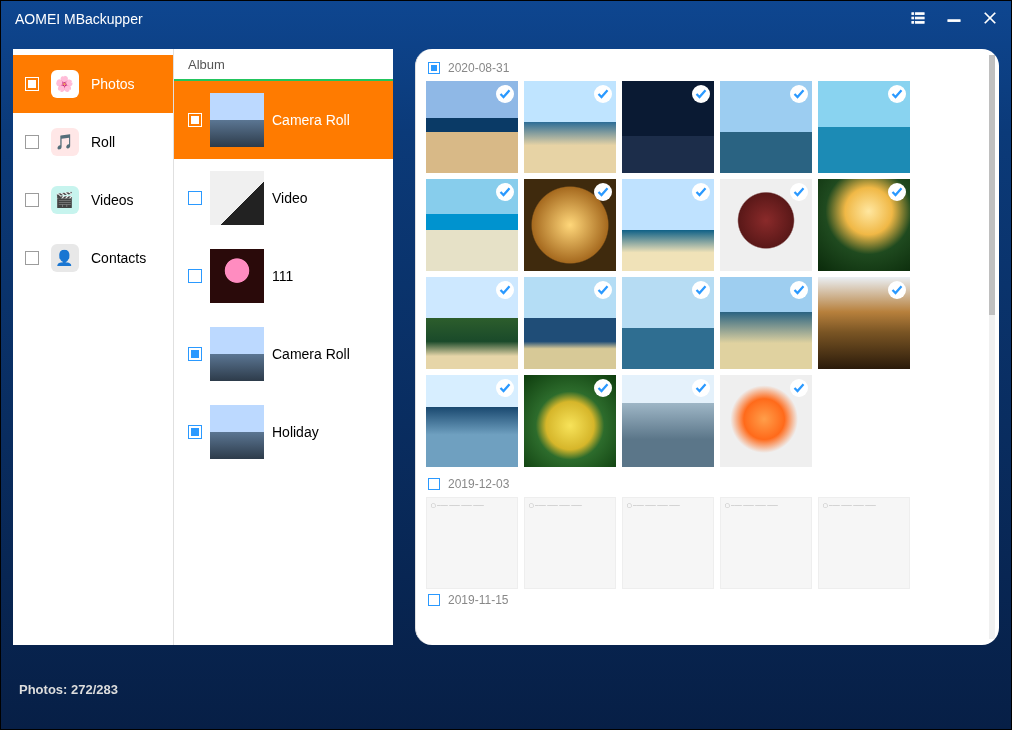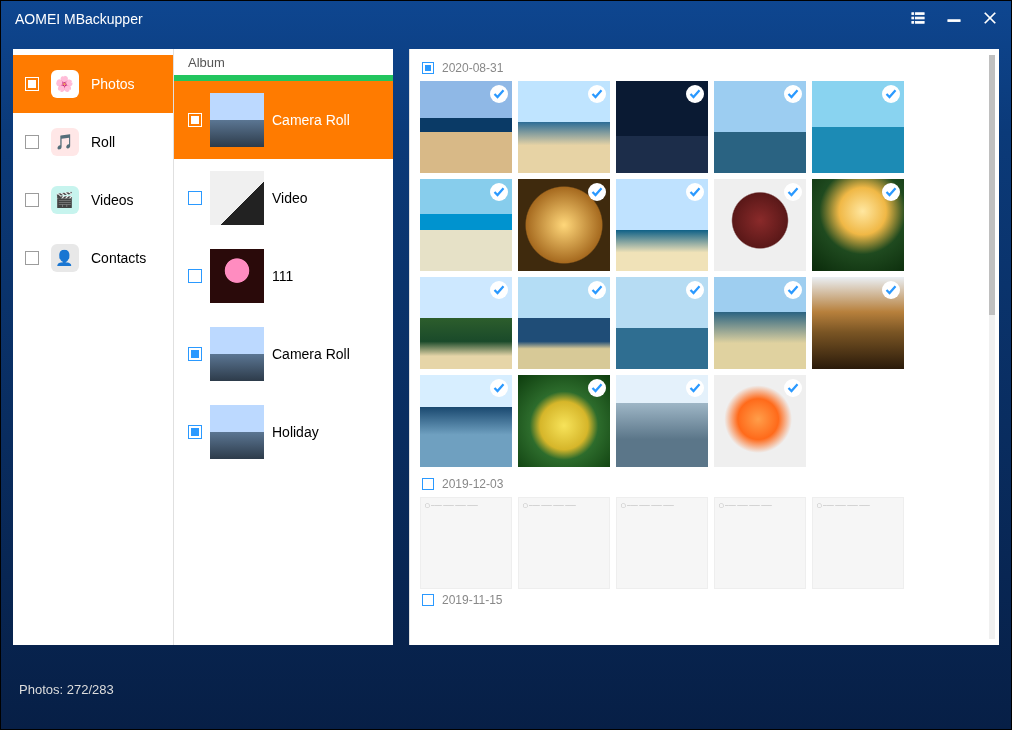--- a/index.html
+++ b/index.html
@@ -22,43 +22,43 @@
   .side-item{display:flex;align-items:center;height:58px;gap:12px;padding:0 12px;cursor:pointer;}
   .side-item.selected{background:var(--orange);color:#fff;}
   .cb{width:14px;height:14px;border:1.5px solid #9c9c9c;flex:0 0 14px;position:relative;}
   .cb.checked{border-color:var(--orange);}
   .cb.checked::after{content:"";position:absolute;inset:2px;background:var(--orange);}
   .side-item.selected .cb{border-color:#fff;}
   .side-item.selected .cb.checked::after{background:#fff;}
   .side-icon{width:28px;height:28px;border-radius:6px;display:flex;align-items:center;justify-content:center;font-size:15px;background:#eee;}
   .side-label{font-size:14px;}
   .albums{width:220px;background:#fff;border-left:1px solid #e0e0e0;display:flex;flex-direction:column;}
-  .album-header{height:32px;display:flex;align-items:center;padding:0 14px;font-size:13px;color:#555;border-bottom:6px solid #22c55e;}
+  .album-header{height:32px;display:flex;align-items:center;padding:0 14px;font-size:13px;color:#555;border-bottom:2px solid #22c55e;}
   .album-item{display:flex;align-items:center;height:78px;padding:0 14px;gap:8px;cursor:pointer;}
   .album-item.selected{background:var(--orange);color:#fff;}
   .album-thumb{width:54px;height:54px;background:#888;flex:0 0 54px;}
   .album-label{font-size:14px;}
   .album-item .cb.blue{border-color:#2a99ff;}
   .album-item .cb.blue.checked::after{background:#2a99ff;}
   .album-item.selected .cb{border-color:#fff;}
   .album-item.selected .cb.checked::after{background:#fff;}
-  .grid-panel{flex:1;background:#fff;border-left:1px solid #e0e0e0;padding:8px 10px;overflow:auto;margin-left:16px;position:relative;}
+  .grid-panel{flex:1;background:#fff;border-left:1px solid #e0e0e0;padding:8px 10px;overflow:auto;margin-left:22px;position:relative;border-radius:17px;}
   .date-row{display:flex;align-items:center;gap:8px;margin:4px 0 6px 2px;}
   .date-cb{width:12px;height:12px;border:1.5px solid #2a99ff;position:relative;}
   .date-cb.checked::after{content:"";position:absolute;inset:2px;background:#2a99ff;}
   .date-label{font-size:12px;color:#888;}
   .thumbs{display:flex;flex-wrap:wrap;gap:6px;margin-bottom:10px;}
   .thumb{width:92px;height:92px;position:relative;}
   .thumb-inner{width:100%;height:100%;}
   .check{position:absolute;top:4px;right:4px;width:18px;height:18px;border-radius:50%;background:#fff;display:flex;align-items:center;justify-content:center;}
   .check svg{width:12px;height:12px;stroke:var(--check);stroke-width:3;fill:none;}
   .shots{display:flex;gap:6px;}
   .shot{width:92px;height:92px;background:#f6f6f6;border:1px solid #eee;font-size:5px;color:#999;padding:4px;line-height:1.4;overflow:hidden;}
   .footer{height:80px;display:flex;align-items:center;justify-content:space-between;padding:0 18px;}
-  .status{color:#ddd;font-size:13px;}
+  .status{color:#ddd;font-size:13px;font-weight:bold;}
   .ok-wrap{border:2px dashed #ff0000;padding:4px;}
   .ok-btn{width:100px;height:34px;background:var(--orange);color:#fff;border:none;font-size:14px;cursor:pointer;}
   .scrollbar-track{position:absolute;top:6px;right:4px;bottom:6px;width:6px;background:#f0f0f0;}
   .scrollbar-thumb{position:absolute;top:0;width:100%;height:260px;background:#c0c0c0;}
   
   .th-city{background:linear-gradient(180deg,#bcd9ff 0%,#bcd9ff 50%,#5b7693 50%,#2d3b4a 100%);}
   .th-phone{background:linear-gradient(135deg,#f0f0f0 60%,#222 60%);}
   .th-flower{background:radial-gradient(circle at 50% 40%,#ff8cc0 0%,#ff8cc0 28%,#2a0a0a 30%);}
 </style>
 </head>

